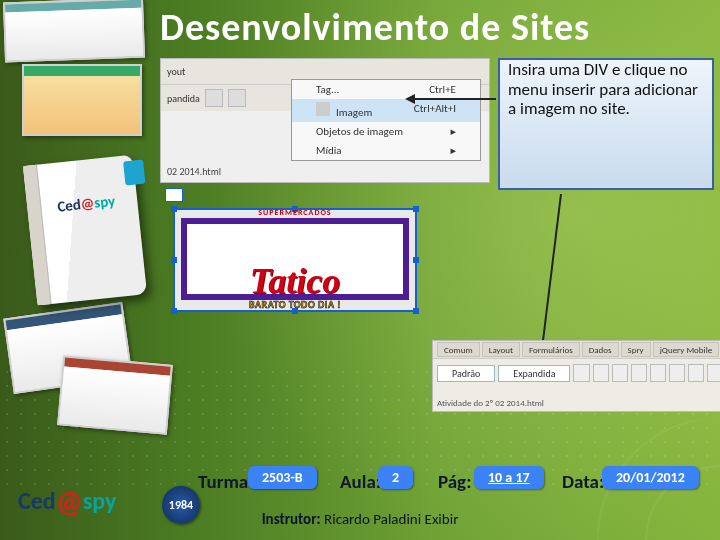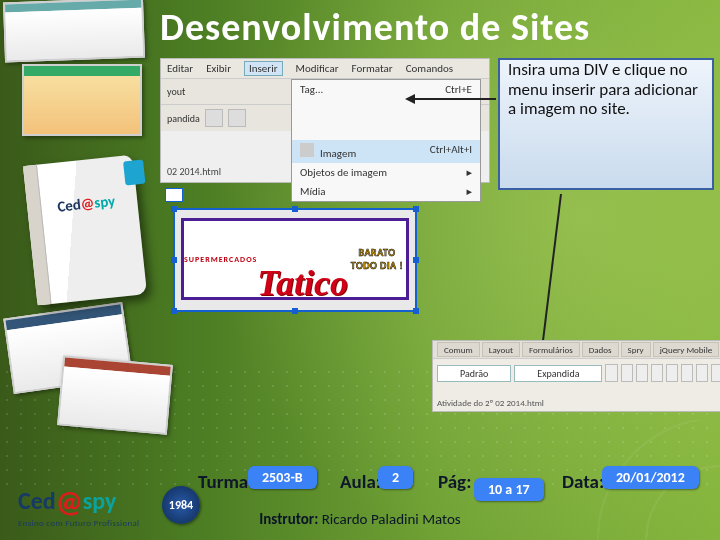--- a/index.html
+++ b/index.html
@@ -24,22 +24,22 @@
   .thumb .hdr { background:#6aa; height:14%; }
   .thumb .body { height:86%; background:linear-gradient(#fff,#eaeaea); }
 
   
   .dw-menu { position:absolute; left:160px; top:58px; width:330px; height:125px; background:#efefef; border:1px solid #bbb; font-size:11px; color:#333; }
   .dw-menu .menubar { height:20px; background:#eae7e0; display:flex; align-items:center; gap:13px; padding:0 6px; border-bottom:1px solid #ccc; }
   .dw-menu .menubar span.sel { background:#d0e4f5; border:1px solid #7ab; padding:0 4px; }
   .dw-menu .toolbar { height:26px; background:#e8e5df; display:flex; align-items:center; gap:5px; padding:0 6px; border-bottom:1px solid #ccc; font-size:10px; }
   .dw-menu .toolbar .tbtn { background:#ddd; border:1px solid #bbb; width:18px; height:18px; }
   .dw-menu .dropdown { position:absolute; left:130px; top:20px; width:190px; background:#f8f8f8; border:1px solid #999; font-size:11px; }
-  .dw-menu .dropdown .row { display:flex; justify-content:space-between; padding:3px 8px; }
-  .dw-menu .dropdown .row.hl { background:#cde3f6;margin-top:41px; }
+  .dw-menu .dropdown .row { display:flex; justify-content:space-between; padding:3px 24px; }
+  .dw-menu .dropdown .row.hl { background:#cde3f6; }
   .dw-menu .dropdown .ico { width:14px; height:14px; background:#ccc; margin-right:6px; display:inline-block; }
   .dw-menu .bottombar { position:absolute; left:6px; bottom:4px; font-size:10px; color:#444; }
 
   
   .callout { position:absolute; left:498px; top:58px; width:216px; height:132px;
     background:linear-gradient(#eef4fb,#c9dbee); border:2px solid #3a5fa3; padding:0 8px;
     font-size:17px; color:#111; line-height:1.15; }
 
   
   .arrow1 { position:absolute; left:408px; top:98px; width:88px; height:2px; background:#222; }
@@ -47,31 +47,31 @@
 
   
   .arrow2 { position:absolute; left:560px; top:194px; width:2px; height:165px; background:#222; transform:rotate(7deg); transform-origin:top; }
   .arrow2::after { content:""; position:absolute; left:-4px; bottom:-8px; border:5px solid transparent; border-top:10px solid #222; }
 
   
   .seldiv { position:absolute; left:165px; top:200px; width:260px; height:120px; }
   .seldiv .frame { position:absolute; inset:8px; border:2px solid #1560d0; background:#e9e9e9; }
   .seldiv .handle { position:absolute; width:6px; height:6px; background:#1560d0; }
   .seldiv .tag { position:absolute; left:0; top:-12px; width:18px; height:14px; border:1px solid #1560d0; background:#fff; }
-  .tatico { position:absolute; inset:18px 16px 20px 16px; background:#fff; border:3px solid #4c1d95; display:flex; flex-direction:row; align-items:center; justify-content:center;text-align:center; }
+  .tatico { position:absolute; inset:18px 16px 20px 16px; background:#fff; border:6px solid #4c1d95; display:flex; flex-direction:column; align-items:center; justify-content:center; }
   .tatico .sup { font-size:8px; color:#c00010; font-weight:700; letter-spacing:1px; }
   .tatico .name { font-family: 'Times New Roman', serif; font-style:italic; font-weight:900; font-size:36px; line-height:0.9; color:#d00018; text-shadow:1px 1px 0 #800;margin-top:48px; }
   .tatico .slogan { font-size:10px; font-weight:900; color:#e6a800; -webkit-text-stroke:0.5px #000; letter-spacing:0.5px; }
 
   
   .inspanel { position:absolute; left:414px; top:340px; width:296px; height:72px; background:#efece6; border:1px solid #bbb; font-size:10px; color:#333;margin-left:18px; }
   .inspanel .tabs { display:flex; height:18px; align-items:center; gap:2px; padding:0 4px; background:#e4e1da; border-bottom:1px solid #ccc; }
   .inspanel .tabs span { padding:1px 6px; background:#ddd9d0; border:1px solid #c7c2b8; font-size:9px; }
   .inspanel .row2 { display:flex; height:28px; align-items:center; gap:3px; padding:0 4px; }
-  .inspanel .row2 .sel { background:#fff; border:1px solid #9bb; padding:1px 22px; }
+  .inspanel .row2 .sel { background:#fff; border:1px solid #9bb; padding:1px 14px; }
   .inspanel .row2 .ibtn { width:18px; height:18px; background:#eee; border:1px solid #bbb; }
   .inspanel .file { position:absolute; left:4px; bottom:3px; font-size:9px; color:#555; }
 
   
   .book { position:absolute; left:30px; top:160px; width:110px; height:140px;
     background:linear-gradient(100deg,#fff 0 40%, #eee 40% 100%);
     border-radius:4px 10px 10px 4px; box-shadow:4px 6px 10px rgba(0,0,0,0.5);
     transform:rotate(-6deg); }
   .book .spine { position:absolute; left:0; top:0; bottom:0; width:14px; background:#d8d4cc; border-right:1px solid #bbb; }
   .book .logo { position:absolute; left:24px; top:34px; width:70px; height:70px; display:flex; flex-direction:column; align-items:center; }
@@ -129,28 +129,20 @@
 
 <div class="book">
   <div class="spine"></div>
   <div class="tab"></div>
   <div class="logo">
     <div><span class="txt">Ced</span><span class="txt" style="color:#e01b1b;">@</span><span class="txt spy">spy</span></div>
   </div>
 </div>
 
 <div class="dw-menu">
-  <div class="menubar">
-    <span>Editar</span>
-    <span>Exibir</span>
-    <span class="sel">Inserir</span>
-    <span>Modificar</span>
-    <span>Formatar</span>
-    <span>Comandos</span>
-  </div>
   <div class="toolbar">
     <span>yout</span>
     <span style="flex:1"></span>
   </div>
   <div class="toolbar" style="border-bottom:none;">
     <span>pandida</span>
     <div class="tbtn"></div>
     <div class="tbtn"></div>
   </div>
   <div class="dropdown">
@@ -219,27 +211,26 @@
   </div>
   <div class="file">Atividade do 2º 02 2014.html</div>
 </div>
 
 <div class="footer">
   <div class="lbl" style="left:198px; top:12px;">Turma:</div>
   <div class="badge" style="left:248px; top:8px;">2503-B</div>
   <div class="lbl" style="left:340px; top:12px;">Aula:</div>
   <div class="badge" style="left:378px; top:8px;">2</div>
   <div class="lbl" style="left:438px; top:12px;">Pág:</div>
-  <div class="badge" style="left:474px; top:20px;">10 a 17</div>
+  <div class="badge" style="left:474px; top:8px;text-decoration:underline;">10 a 17</div>
   <div class="lbl" style="left:562px; top:12px;">Data:</div>
   <div class="badge" style="left:602px; top:8px;">20/01/2012</div>
 </div>
 
 <div class="instr">
   <b>Instrutor:</b>
-  <span>Ricardo Paladini Matos</span>
+  <span>Ricardo Paladini Exibir</span>
 </div>
 
 <div class="cedaspy">
   <span class="word ced">Ced</span><span class="word at">@</span><span class="word spy">spy</span>
   <div class="year">1984</div>
-  <div class="tag">Ensino com Futuro Profissional</div>
 </div>
 
 </body></html>

